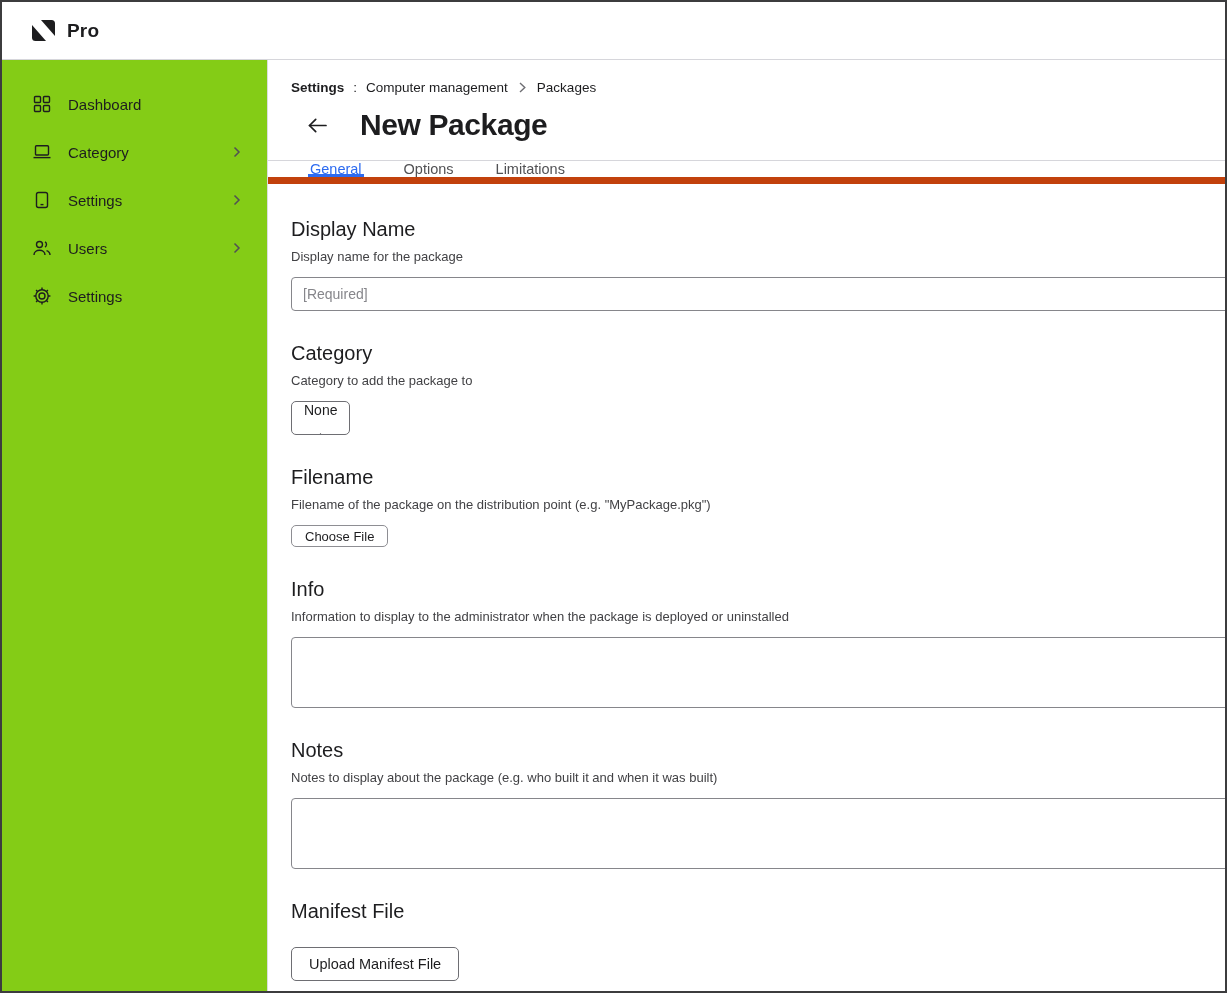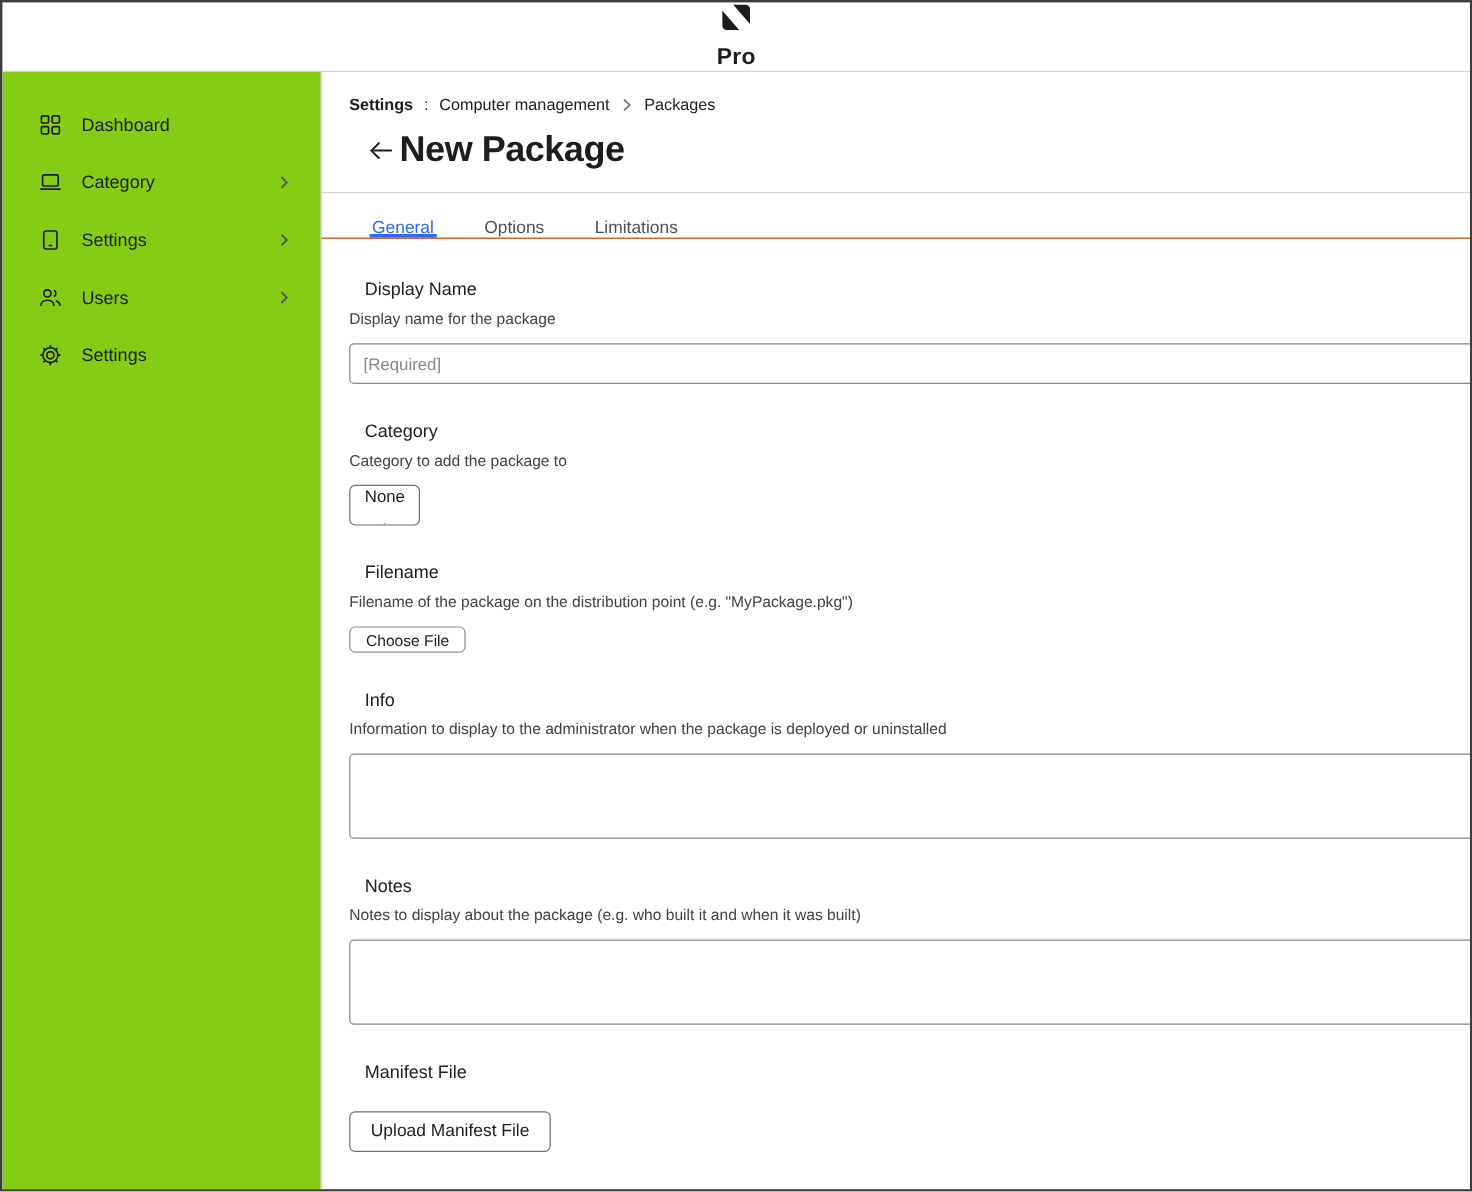--- a/index.html
+++ b/index.html
@@ -11,21 +11,21 @@
     border:2px solid #3c3c3e;
     display:flex; flex-direction:column;
     overflow:hidden;
   }
 
   
   .topbar{
     height:58px; min-height:58px;
     border-bottom:1px solid #d6d6db;
     display:flex; align-items:center;
-    padding:0 28px; gap:10px;flex-direction:column;
+    padding:0 28px; gap:10px;
   }
   .brand-name{ font-size:19px; font-weight:700; letter-spacing:.2px; }
 
   
   .body{ flex:1; display:flex; min-height:0; }
 
   
   .sidebar{
     width:266px; min-width:266px;
     background:#84cc16;
@@ -43,50 +43,50 @@
   
   .main{ flex:1; min-width:0; display:flex; flex-direction:column; }
 
   .header{ padding:20px 0 0 23px; }
   .breadcrumb{ display:flex; align-items:center; gap:9px; font-size:13.5px; }
   .crumb{ cursor:pointer; }
   .crumb-root{ font-weight:700; }
   .crumb-colon{ color:#1d1d1f; }
   .bc-chev{ width:7px; height:11px; margin:0 2px; }
 
-  .title-row{ display:flex; align-items:center; gap:1px; margin:13px 0 18px 12px; }
+  .title-row{ display:flex; align-items:center; gap:28px; margin:13px 0 18px 12px; }
   .back-btn{ background:none; border:none; cursor:pointer; display:flex; align-items:center; padding:4px; }
   .page-title{ font-size:30px; font-weight:800; letter-spacing:-.4px; }
 
   .hdiv{ border-top:1px solid #d6d6db; }
 
   
   .tabs{
     display:flex; gap:38px;
     padding-left:40px; height:60px;
-    border-bottom:1px solid #c2410c;
-    align-items:flex-end;
+    border-bottom:7px solid #c2410c;
+    align-items:center;
   }
   .tab{
     display:flex; align-items:center;
     font-size:14.5px; color:#515154;
     position:relative; cursor:pointer; background:none; border:none;
     font-family:"Liberation Sans", sans-serif;
     padding:0 2px;
   }
   .tab.active{ color:#2d6bf0; }
   .tab.active::after{
     content:""; position:absolute; left:0; right:0; bottom:0;
     height:3px; background:#2d6bf0;
   }
 
   
   .form{ padding:34px 0 0 23px; }
   .field{ margin-bottom:31px; }
-  .field-label{ font-size:15px; margin-bottom:8px;margin-left:13px; }
+  .field-label{ font-size:20px; margin-bottom:8px; }
   .field-help{ font-size:13px; color:#424245; margin-bottom:13px; }
 
   .text-input{
     display:block; width:calc(100% + 60px);
     height:34px; border:1px solid #86868b; border-radius:4px;
     padding:0 11px; font-size:14px;
     font-family:"Liberation Sans", sans-serif; color:#1d1d1f;
     background:#fff;
   }
   .text-input::placeholder{ color:#86868b; }

